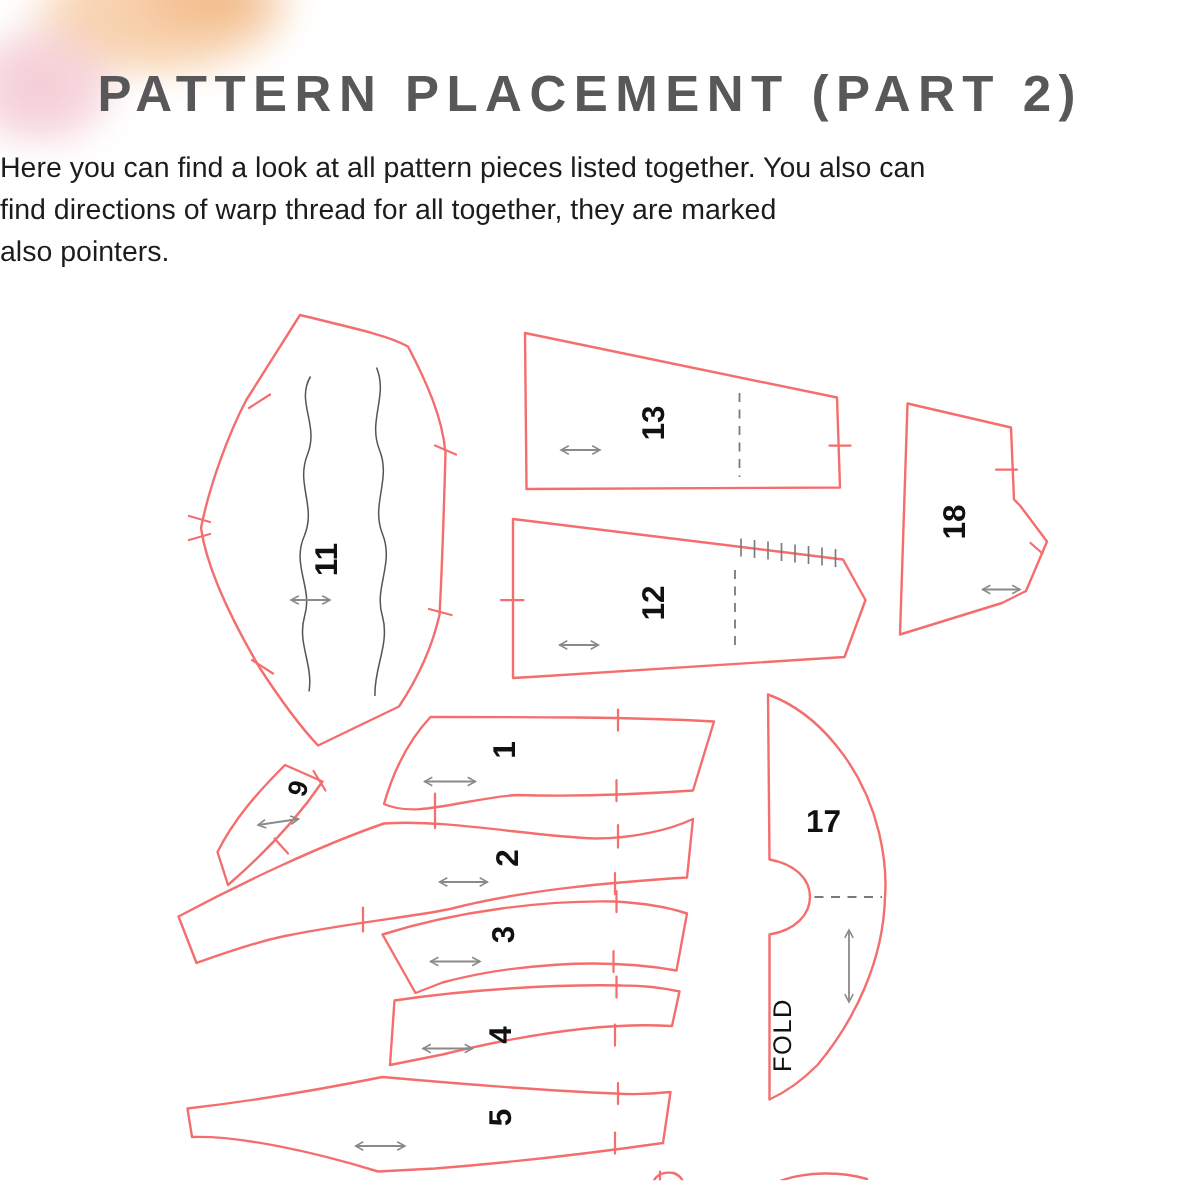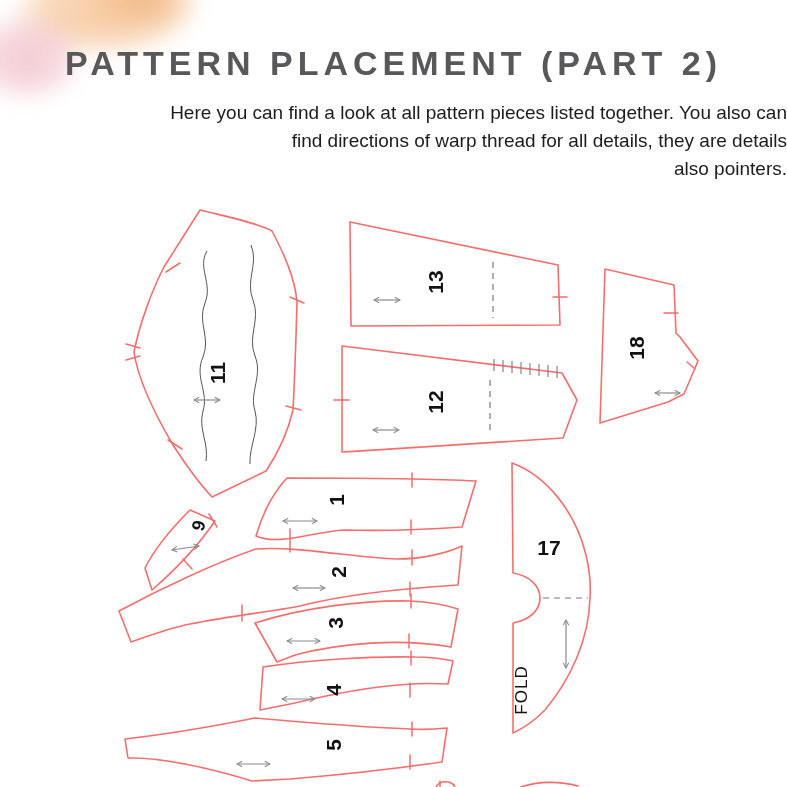--- a/index.html
+++ b/index.html
@@ -15,21 +15,21 @@
   .watercolor{position:absolute;left:-45px;top:-38px;width:260px;height:130px;filter:blur(9px);}
   .wc-peach{position:absolute;left:55px;top:8px;width:190px;height:88px;border-radius:50%;
     background:radial-gradient(ellipse at 50% 45%, rgba(246,201,159,0.95) 0%, rgba(246,201,159,0.75) 42%, rgba(246,201,159,0) 72%);}
   .wc-orange{position:absolute;left:130px;top:0px;width:120px;height:70px;border-radius:50%;
     background:radial-gradient(ellipse, rgba(240,176,120,0.8) 0%, rgba(240,176,120,0) 70%);}
   .wc-pink{position:absolute;left:12px;top:48px;width:120px;height:95px;border-radius:50%;
     background:radial-gradient(ellipse, rgba(242,195,205,0.9) 0%, rgba(242,195,205,0.6) 42%, rgba(242,195,205,0) 70%);}
   header{position:relative;z-index:2;}
   .title{margin:0;padding-top:44px;text-align:center;font-size:34px;font-weight:bold;
     letter-spacing:5px;color:var(--title);}
-  .subtitle{margin:16px auto 0;text-align:right;font-size:19px;line-height:28px;color:var(--body-text);}
+  .subtitle{margin:16px auto 0;text-align:left;font-size:19px;line-height:28px;color:var(--body-text);}
   svg.diagram{position:absolute;left:0;top:0;width:787px;height:787px;z-index:1;}
   .outline{fill:none;stroke:var(--outline);stroke-width:1.6;stroke-linejoin:round;stroke-linecap:round;}
   .tick{stroke:var(--outline);stroke-width:1.5;stroke-linecap:round;}
   .detail{fill:none;stroke:var(--detail-line);stroke-width:1;}
   .dash{stroke:#7a7a7a;stroke-width:1.2;stroke-dasharray:6 5;fill:none;}
   .hatch{stroke:#7a7a7a;stroke-width:1.1;}
   .grain{stroke:var(--grain-arrow);stroke-width:1.2;}
   .ah{stroke:var(--grain-arrow);fill:none;stroke-width:1.3;}
   .plabel{font-family:"Liberation Sans",sans-serif;font-weight:bold;font-size:21px;
     fill:var(--label);text-anchor:middle;dominant-baseline:middle;}
@@ -41,21 +41,21 @@
 <body>
 
 <div class="watercolor">
   <div class="wc-peach"></div>
   <div class="wc-orange"></div>
   <div class="wc-pink"></div>
 </div>
 
 <header>
   <h1 class="title">PATTERN PLACEMENT (PART 2)</h1>
-  <p class="subtitle"><span>Here you can find a look at all pattern pieces listed together. You also can</span><br><span>find directions of warp thread for all details, they are details</span><br><span>also pointers.</span></p>
+  <p class="subtitle"><span>Here you can find a look at all pattern pieces listed together. You also can</span><br><span>find directions of warp thread for all together, they are marked</span><br><span>also pointers.</span></p>
 </header>
 
 <svg class="diagram" viewBox="0 0 787 787">
   <defs>
     <marker id="ah" viewBox="0 0 10 10" refX="8.5" refY="5" markerWidth="8" markerHeight="8" orient="auto-start-reverse" markerUnits="userSpaceOnUse">
       <path class="ah" d="M2,1.5 L8.5,5 L2,8.5"></path>
     </marker>
   </defs>
 
   <g>

